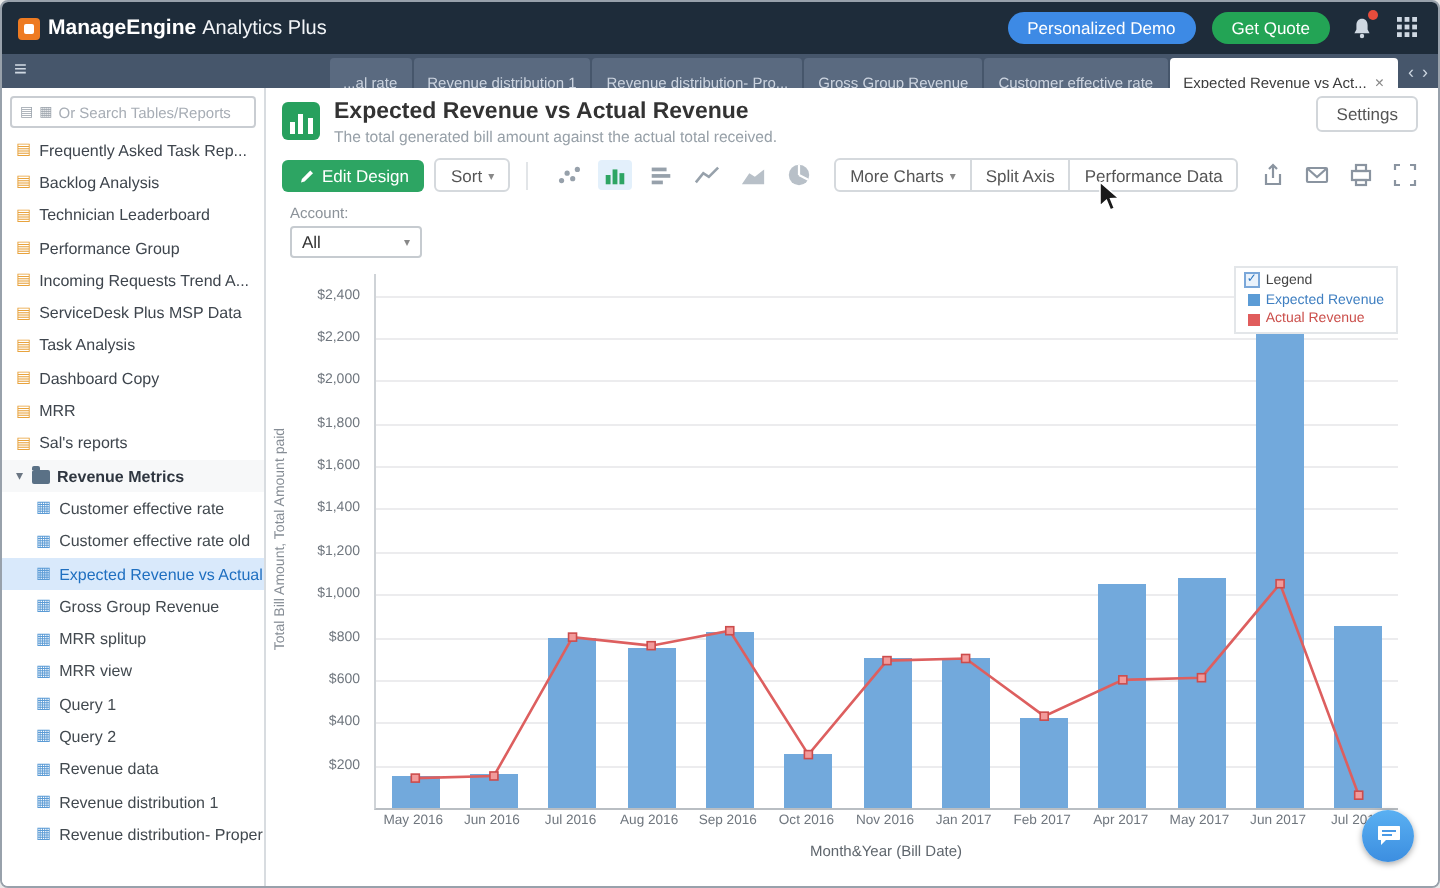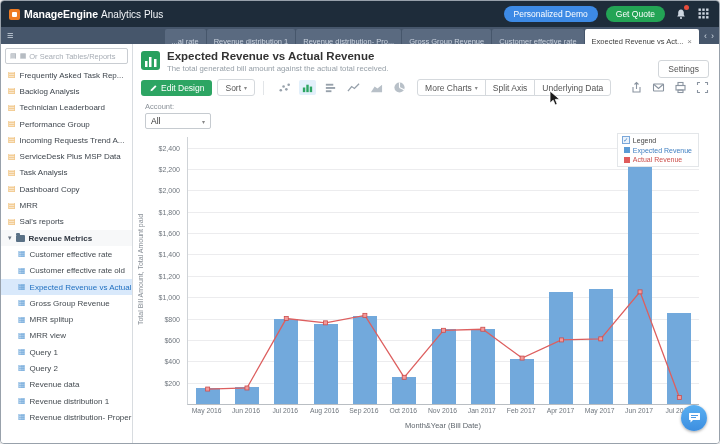--- a/index.html
+++ b/index.html
@@ -64,21 +64,21 @@
   
   .main { flex:1; min-width:0; display:flex; flex-direction:column; position:relative; background:#fff; }
   .report-header { display:flex; gap:7px; padding:6px 10px 3px 8px; align-items:flex-start; }
   .report-icon { width:19px; height:19px; border-radius:3px; background:#27a05e; flex:none; margin-top:1px;
     background-image:linear-gradient(#fff,#fff),linear-gradient(#fff,#fff),linear-gradient(#fff,#fff);
     background-repeat:no-repeat;
     background-size:2.5px 6px,2.5px 10px,2.5px 8px;
     background-position:left 3.5px bottom 3px,left 8px bottom 3px,left 12.5px bottom 3px; }
   .report-title { font-size:11.5px; font-weight:700; color:#333; }
   .report-subtitle { font-size:7.8px; color:#97a0a8; margin-top:2px; }
-  .settings-btn { position:absolute; top:16px; right:10px; font-size:8.5px; color:#555; background:#fff;
+  .settings-btn { position:absolute; top:4px; right:10px; font-size:8.5px; color:#555; background:#fff;
                   border:1px solid #d2d6da; border-radius:3px; padding:3px 9px; cursor:pointer; }
 
   .toolbar { display:flex; align-items:center; gap:5px; padding:3px 10px 5px 8px; }
   .btn-edit { background:#2da563; color:#fff; font-size:8.5px; border:none; border-radius:3px; padding:3px 8px;
               display:flex; gap:3px; align-items:center; cursor:pointer; }
   .btn-lite { background:#fff; border:1px solid #d5d9dd; color:#555; font-size:8.5px; border-radius:3px;
               padding:2.5px 7px; display:flex; align-items:center; gap:3px; cursor:pointer; }
   .btn-group { display:flex; }
   .btn-group .btn-lite { border-radius:0; margin-left:-1px; }
   .btn-group .btn-lite:first-child { border-radius:3px 0 0 3px; margin-left:0; }
@@ -366,21 +366,21 @@
 
         <div class="btn-group">
           <button class="btn-lite">
             <span>More Charts</span>
             <span class="caret-s">▾</span>
           </button>
           <button class="btn-lite">
             <span>Split Axis</span>
           </button>
           <button class="btn-lite">
-            <span>Underlying Data</span>
+            <span>Performance Data</span>
           </button>
         </div>
 
         <div class="toolbar-right">
           <span class="icon-btn">
             <svg width="13" height="13" viewBox="0 0 13 13" fill="none" stroke="#8a94a0" stroke-width="1.1">
                 <path d="M3 6v5h7V6M6.5 1.5V8M4.5 3.5l2-2 2 2"></path>
               </svg>
           </span>
           <span class="icon-btn">

